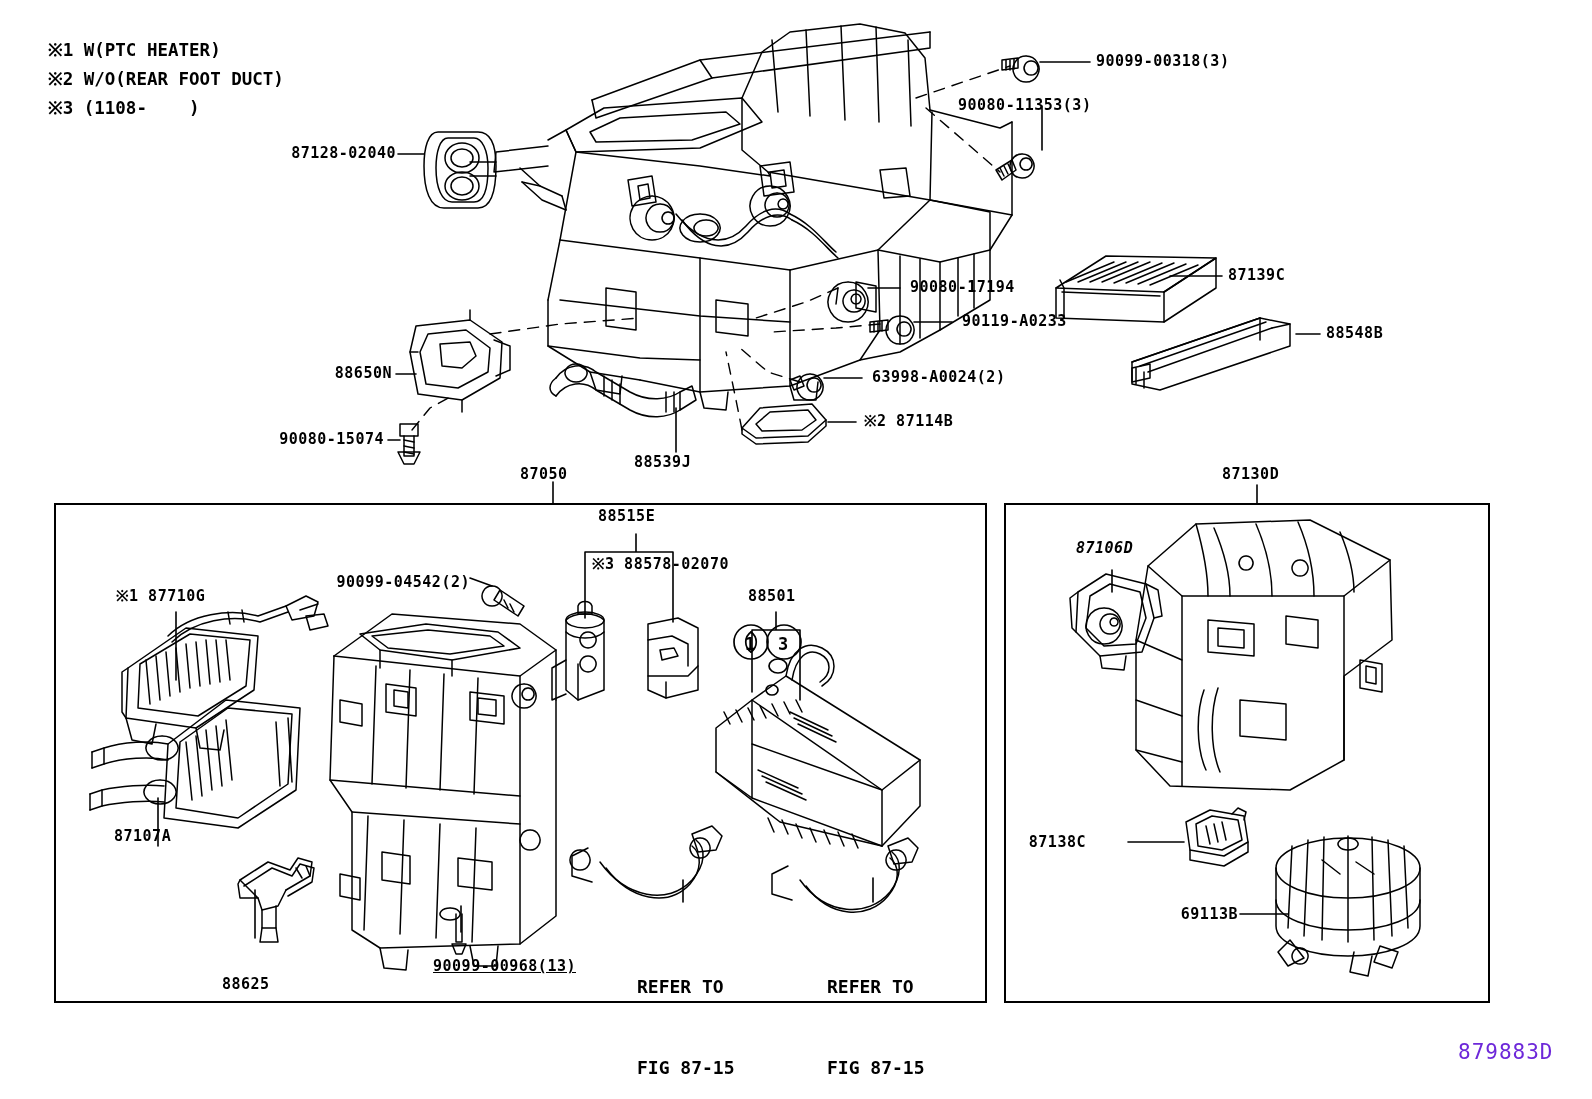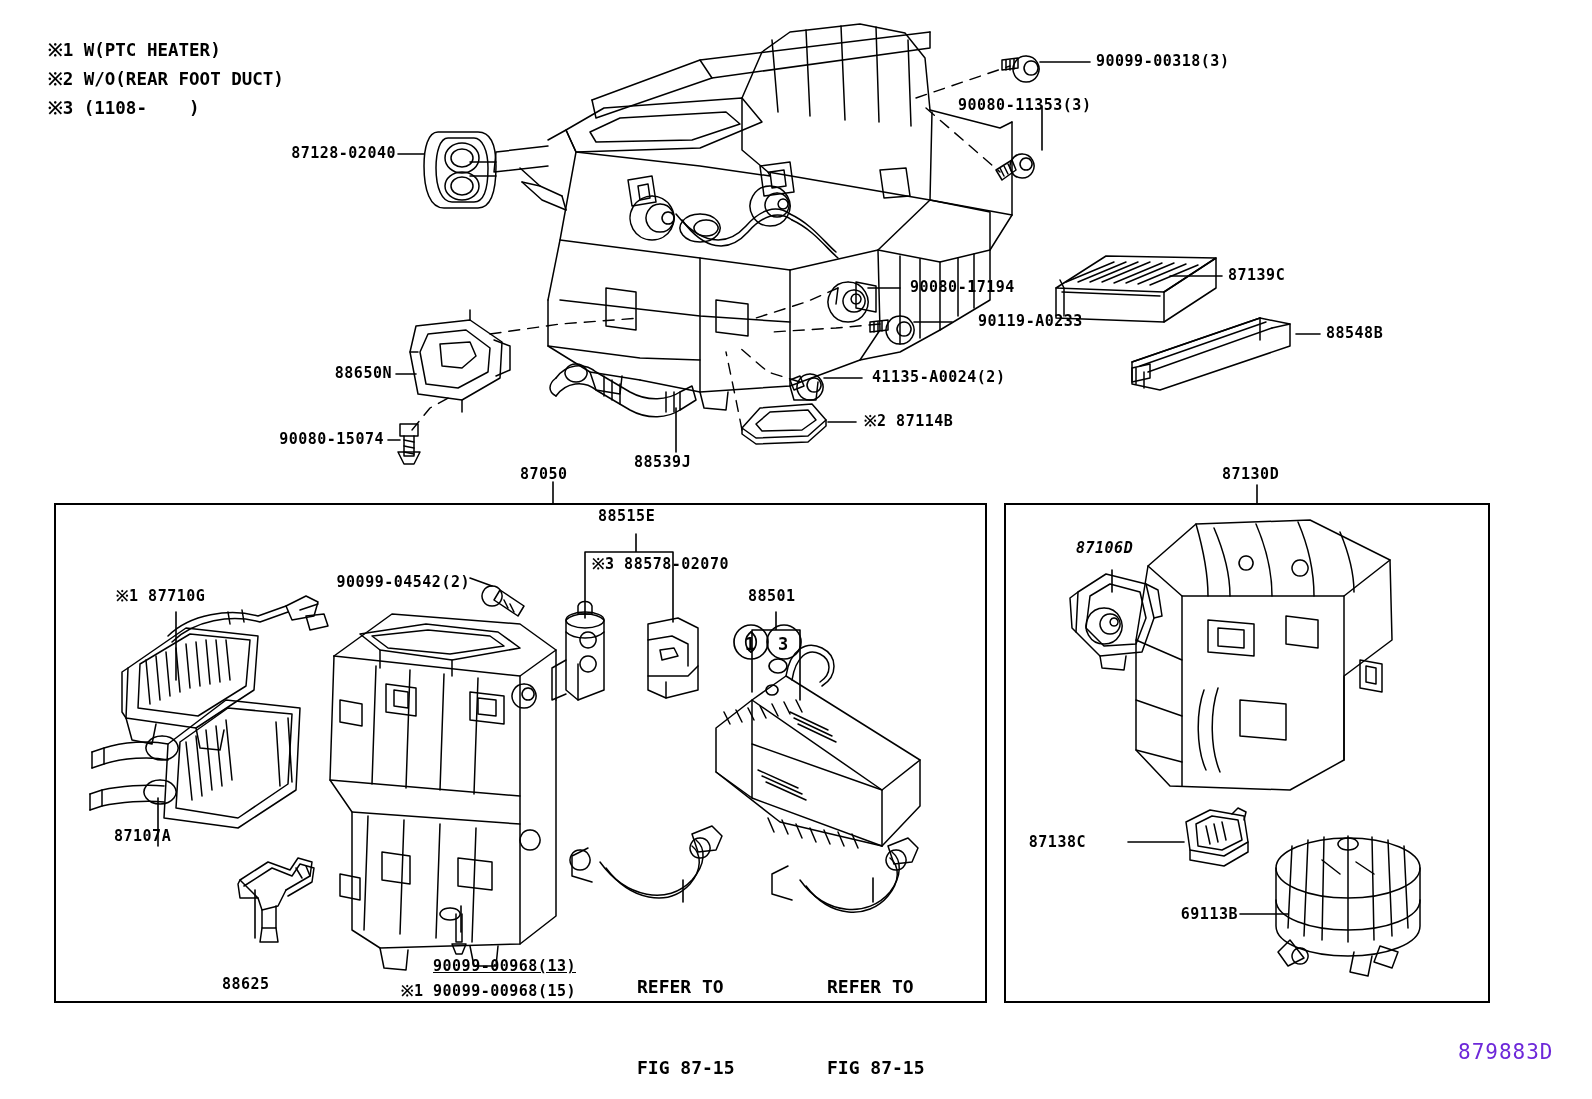--- a/index.html
+++ b/index.html
@@ -428,40 +428,39 @@
   <div class="box" style="left:1004px;top:503px;width:482px;height:496px;"></div>
 
   <div class="note" style="left:48px;top:36px;">※1 W(PTC HEATER)</div>
   <div class="note" style="left:48px;top:65px;">※2 W/O(REAR FOOT DUCT)</div>
   <div class="note" style="left:48px;top:94px;">※3 (1108-    )</div>
 
   <div class="lbl ta-r" style="left:178px;top:143px;width:218px;">87128-02040</div>
   <div class="lbl" style="left:1096px;top:51px;">90099-00318(3)</div>
   <div class="lbl" style="left:958px;top:95px;">90080-11353(3)</div>
   <div class="lbl" style="left:910px;top:277px;">90080-17194</div>
-  <div class="lbl" style="left:962px;top:311px;margin-left:16px;">90119-A0233</div>
-  <div class="lbl" style="left:872px;top:367px;">41135-A0024(2)</div>
+  <div class="lbl" style="left:962px;top:311px;">90119-A0233</div>
+  <div class="lbl" style="left:872px;top:367px;">63998-A0024(2)</div>
   <div class="lbl" style="left:864px;top:411px;">※2 87114B</div>
   <div class="lbl" style="left:1228px;top:265px;">87139C</div>
   <div class="lbl" style="left:1326px;top:323px;">88548B</div>
   <div class="lbl ta-r" style="left:196px;top:363px;width:196px;">88650N</div>
   <div class="lbl ta-r" style="left:166px;top:429px;width:218px;">90080-15074</div>
   <div class="lbl" style="left:634px;top:452px;">88539J</div>
   <div class="lbl" style="left:520px;top:464px;">87050</div>
   <div class="lbl" style="left:1222px;top:464px;">87130D</div>
 
   <div class="lbl" style="left:116px;top:586px;">※1 87710G</div>
   <div class="lbl" style="left:114px;top:814px;margin-top:12px;">87107A</div>
   <div class="lbl ta-r" style="left:248px;top:572px;width:222px;">90099-04542(2)</div>
   <div class="lbl" style="left:598px;top:506px;">88515E</div>
   <div class="lbl" style="left:592px;top:554px;">※3 88578-02070</div>
   <div class="lbl" style="left:748px;top:586px;">88501</div>
   <div class="lbl" style="left:222px;top:974px;">88625</div>
   <div class="lbl ta-r" style="left:330px;top:956px;width:246px;text-decoration:underline;">90099-00968(13)</div>
-  <div class="lbl ta-r" style="left:306px;top:981px;width:270px;">※1 90099-00968(15)</div>
 
   <div class="refblk" style="left:637px;top:919px;">
     <div>REFER TO</div>
     <div>FIG 87-15</div>
     
   </div>
   <div class="refblk" style="left:827px;top:919px;">
     <div>REFER TO</div>
     <div>FIG 87-15</div>
     

